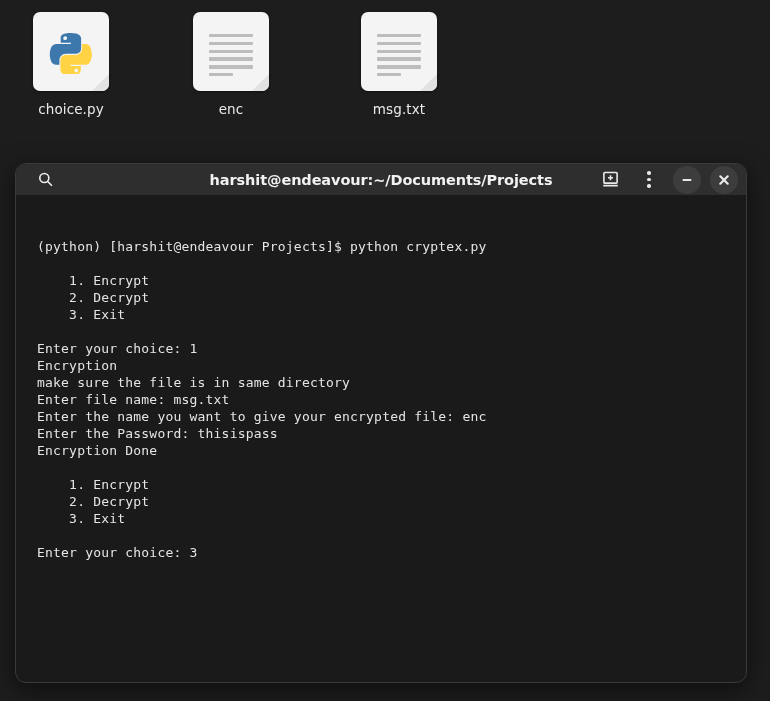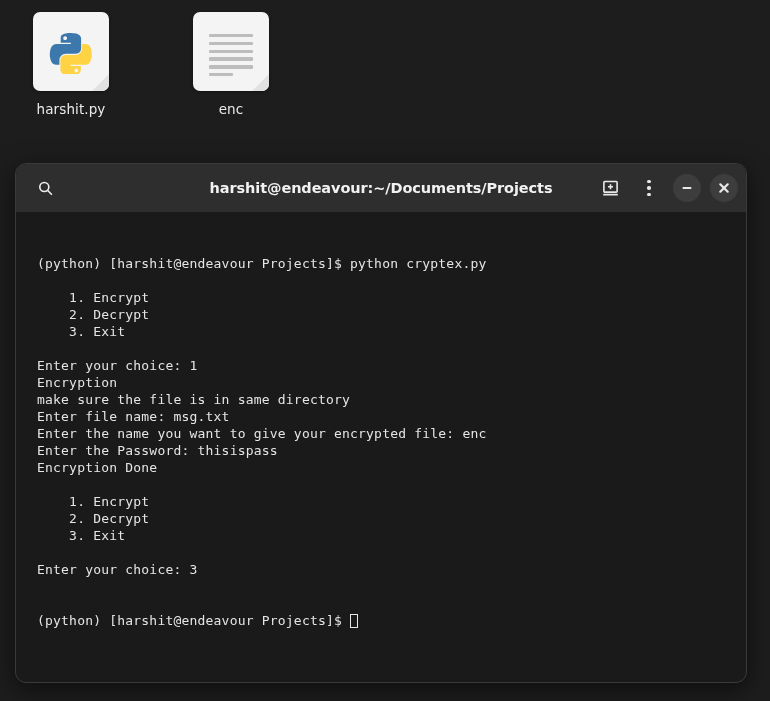--- a/index.html
+++ b/index.html
@@ -88,21 +88,21 @@
     width: 732px;
     height: 520px;
     border-radius: 11px;
     background: #1a1a1a;
     border: 1px solid #3a3a3a;
     box-sizing: border-box;
     overflow: hidden;
     box-shadow: 0 6px 24px rgba(0,0,0,0.55);
   }
   #titlebar {
-    height: 48px;
+    height: 31px;
     background: #2e2e2e;
     display: flex;
     align-items: center;
     position: relative;
     padding: 0 8px 0 14px;
     box-sizing: border-box;
   }
   #title-text {
     position: absolute;
     left: 0; right: 0;
@@ -179,38 +179,52 @@
 <div id="desktop">
 
   <div class="desktop-icon" style="left:6px">
     <div class="icon-tile">
       <svg class="py-logo" width="44" height="44" viewBox="0 0 100 100">
         <path fill="#3c78ab" d="M49.3 7c-4 0-7.8.35-11.1.95-9.8 1.73-11.6 5.35-11.6 12.03v8.82h23.2v2.94H17.9c-6.75 0-12.66 4.05-14.5 11.75-2.14 8.83-2.24 14.34 0 23.56 1.65 6.86 5.6 11.75 12.34 11.75h7.98V68.23c0-7.64 6.62-14.38 14.5-14.38h23.17c6.45 0 11.6-5.3 11.6-11.77V19.98c0-6.28-5.3-11-11.6-12.03A72.6 72.6 0 0 0 49.3 7zM36.75 14.1c2.4 0 4.36 1.98 4.36 4.42 0 2.43-1.95 4.4-4.36 4.4a4.38 4.38 0 0 1-4.35-4.4c0-2.44 1.94-4.42 4.35-4.42z"></path>
         <path fill="#ffd343" d="M75.2 31.74v10.3c0 7.97-6.76 14.68-14.5 14.68H37.53c-6.34 0-11.6 5.43-11.6 11.77v22.07c0 6.28 5.46 9.98 11.6 11.78 7.35 2.16 14.4 2.55 23.17 0 5.85-1.7 11.6-5.1 11.6-11.78v-8.82H49.13v-2.94h34.77c6.74 0 9.25-4.7 11.6-11.75 2.42-7.26 2.32-14.25 0-23.56-1.67-6.7-4.85-11.75-11.6-11.75H75.2zM62.17 87.64c2.4 0 4.35 1.97 4.35 4.4a4.38 4.38 0 0 1-4.35 4.42 4.39 4.39 0 0 1-4.36-4.42c0-2.43 1.95-4.4 4.36-4.4z"></path>
       </svg>
       <div class="fold"></div>
     </div>
-    <div class="icon-label">harshit.py</div>
+    <div class="icon-label">choice.py</div>
   </div>
 
   <div class="desktop-icon" style="left:166px">
     <div class="icon-tile">
       <div class="doc-lines">
         <i></i>
           <i></i>
           <i></i>
           <i></i>
           <i></i>
           <i class="short"></i>
       </div>
       <div class="fold"></div>
     </div>
     <div class="icon-label">enc</div>
   </div>
 
+  <div class="desktop-icon" style="left:334px">
+    <div class="icon-tile">
+      <div class="doc-lines">
+        <i></i>
+          <i></i>
+          <i></i>
+          <i></i>
+          <i></i>
+          <i class="short"></i>
+      </div>
+      <div class="fold"></div>
+    </div>
+    <div class="icon-label">msg.txt</div>
+  </div>
 
 </div>
 
 <div id="terminal-window">
 
   <div id="titlebar">
 
     <div class="tb-btn">
       <svg width="17" height="17" viewBox="0 0 20 20">
         <circle cx="8.6" cy="8.2" r="5.3" fill="none" stroke="#eeeeee" stroke-width="1.9"></circle>
@@ -250,16 +264,15 @@
           <line x1="3.3" y1="3.3" x2="10.7" y2="10.7" stroke="#e9e9e9" stroke-width="2.2" stroke-linecap="round"></line>
           <line x1="10.7" y1="3.3" x2="3.3" y2="10.7" stroke="#e9e9e9" stroke-width="2.2" stroke-linecap="round"></line>
         </svg>
       </div>
 
     </div>
   </div>
 
   <div id="terminal-body">
     <div id="terminal-lines"><div class="tline">(python) [harshit@endeavour Projects]$ python cryptex.py</div><div class="tline">&nbsp;</div><div class="tline">    1. Encrypt</div><div class="tline">    2. Decrypt</div><div class="tline">    3. Exit</div><div class="tline">&nbsp;</div><div class="tline">Enter your choice: 1</div><div class="tline">Encryption</div><div class="tline">make sure the file is in same directory</div><div class="tline">Enter file name: msg.txt</div><div class="tline">Enter the name you want to give your encrypted file: enc</div><div class="tline">Enter the Password: thisispass</div><div class="tline">Encryption Done</div><div class="tline">&nbsp;</div><div class="tline">    1. Encrypt</div><div class="tline">    2. Decrypt</div><div class="tline">    3. Exit</div><div class="tline">&nbsp;</div><div class="tline">Enter your choice: 3</div></div>
-    <div class="tline"><span>(python) [harshit@endeavour Projects]$ </span><span class="cursor"></span></div>
   </div>
 
 </div>
 
 </body></html>

